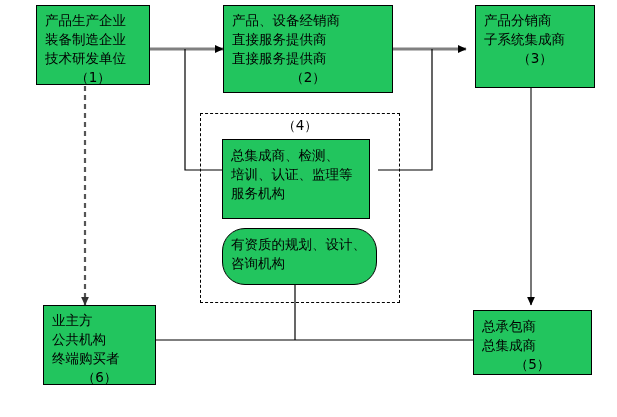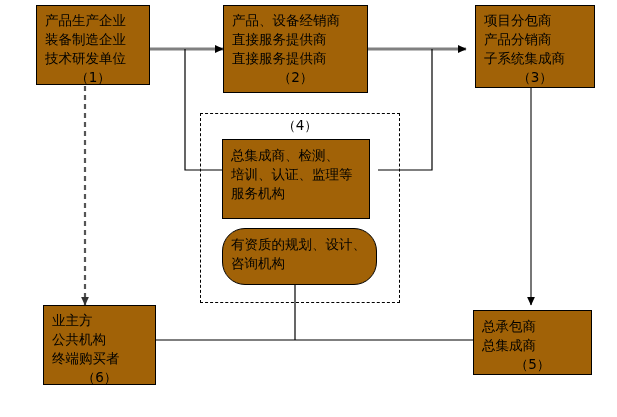--- a/index.html
+++ b/index.html
@@ -21,21 +21,21 @@
     position: absolute;
     left: 0;
     top: 0;
     width: 617px;
     height: 417px;
   }
   .node {
     position: absolute;
     box-sizing: border-box;
     border: 1px solid #000000;
-    background: #a16207;
+    background: #22c55e;
     overflow: hidden;
     z-index: 3;
   }
   .node .lines {
     padding: 6px 0 0 8px;
   }
   .node .ln {
     font-size: 13.5px;
     line-height: 19px;
     color: #000000;
@@ -107,32 +107,31 @@
 
   <div class="node clipped" style="left:36px; top:5px; width:114px; height:80px;">
     <div class="lines">
       <div class="ln">产品生产企业</div>
       <div class="ln">装备制造企业</div>
       <div class="ln">技术研发单位</div>
       <div class="ln center">（1）</div>
     </div>
   </div>
 
-  <div class="node clipped" style="left:223px; top:5px; width:145px; height:88px;">
+  <div class="node clipped" style="left:223px; top:5px; width:170px; height:88px;">
     <div class="lines">
       <div class="ln">产品、设备经销商</div>
       <div class="ln">直接服务提供商</div>
       <div class="ln">直接服务提供商</div>
       <div class="ln center">（2）</div>
     </div>
   </div>
 
   <div class="node clipped" style="left:475px; top:5px; width:120px; height:83px;">
     <div class="lines">
-      <div class="ln">项目分包商</div>
       <div class="ln">产品分销商</div>
       <div class="ln">子系统集成商</div>
       <div class="ln center">（3）</div>
     </div>
   </div>
 
   <div class="node" style="left:222px; top:139px; width:148px; height:80px;">
     <div class="lines">
       <div class="ln">总集成商、检测、</div>
       <div class="ln">培训、认证、监理等</div>

